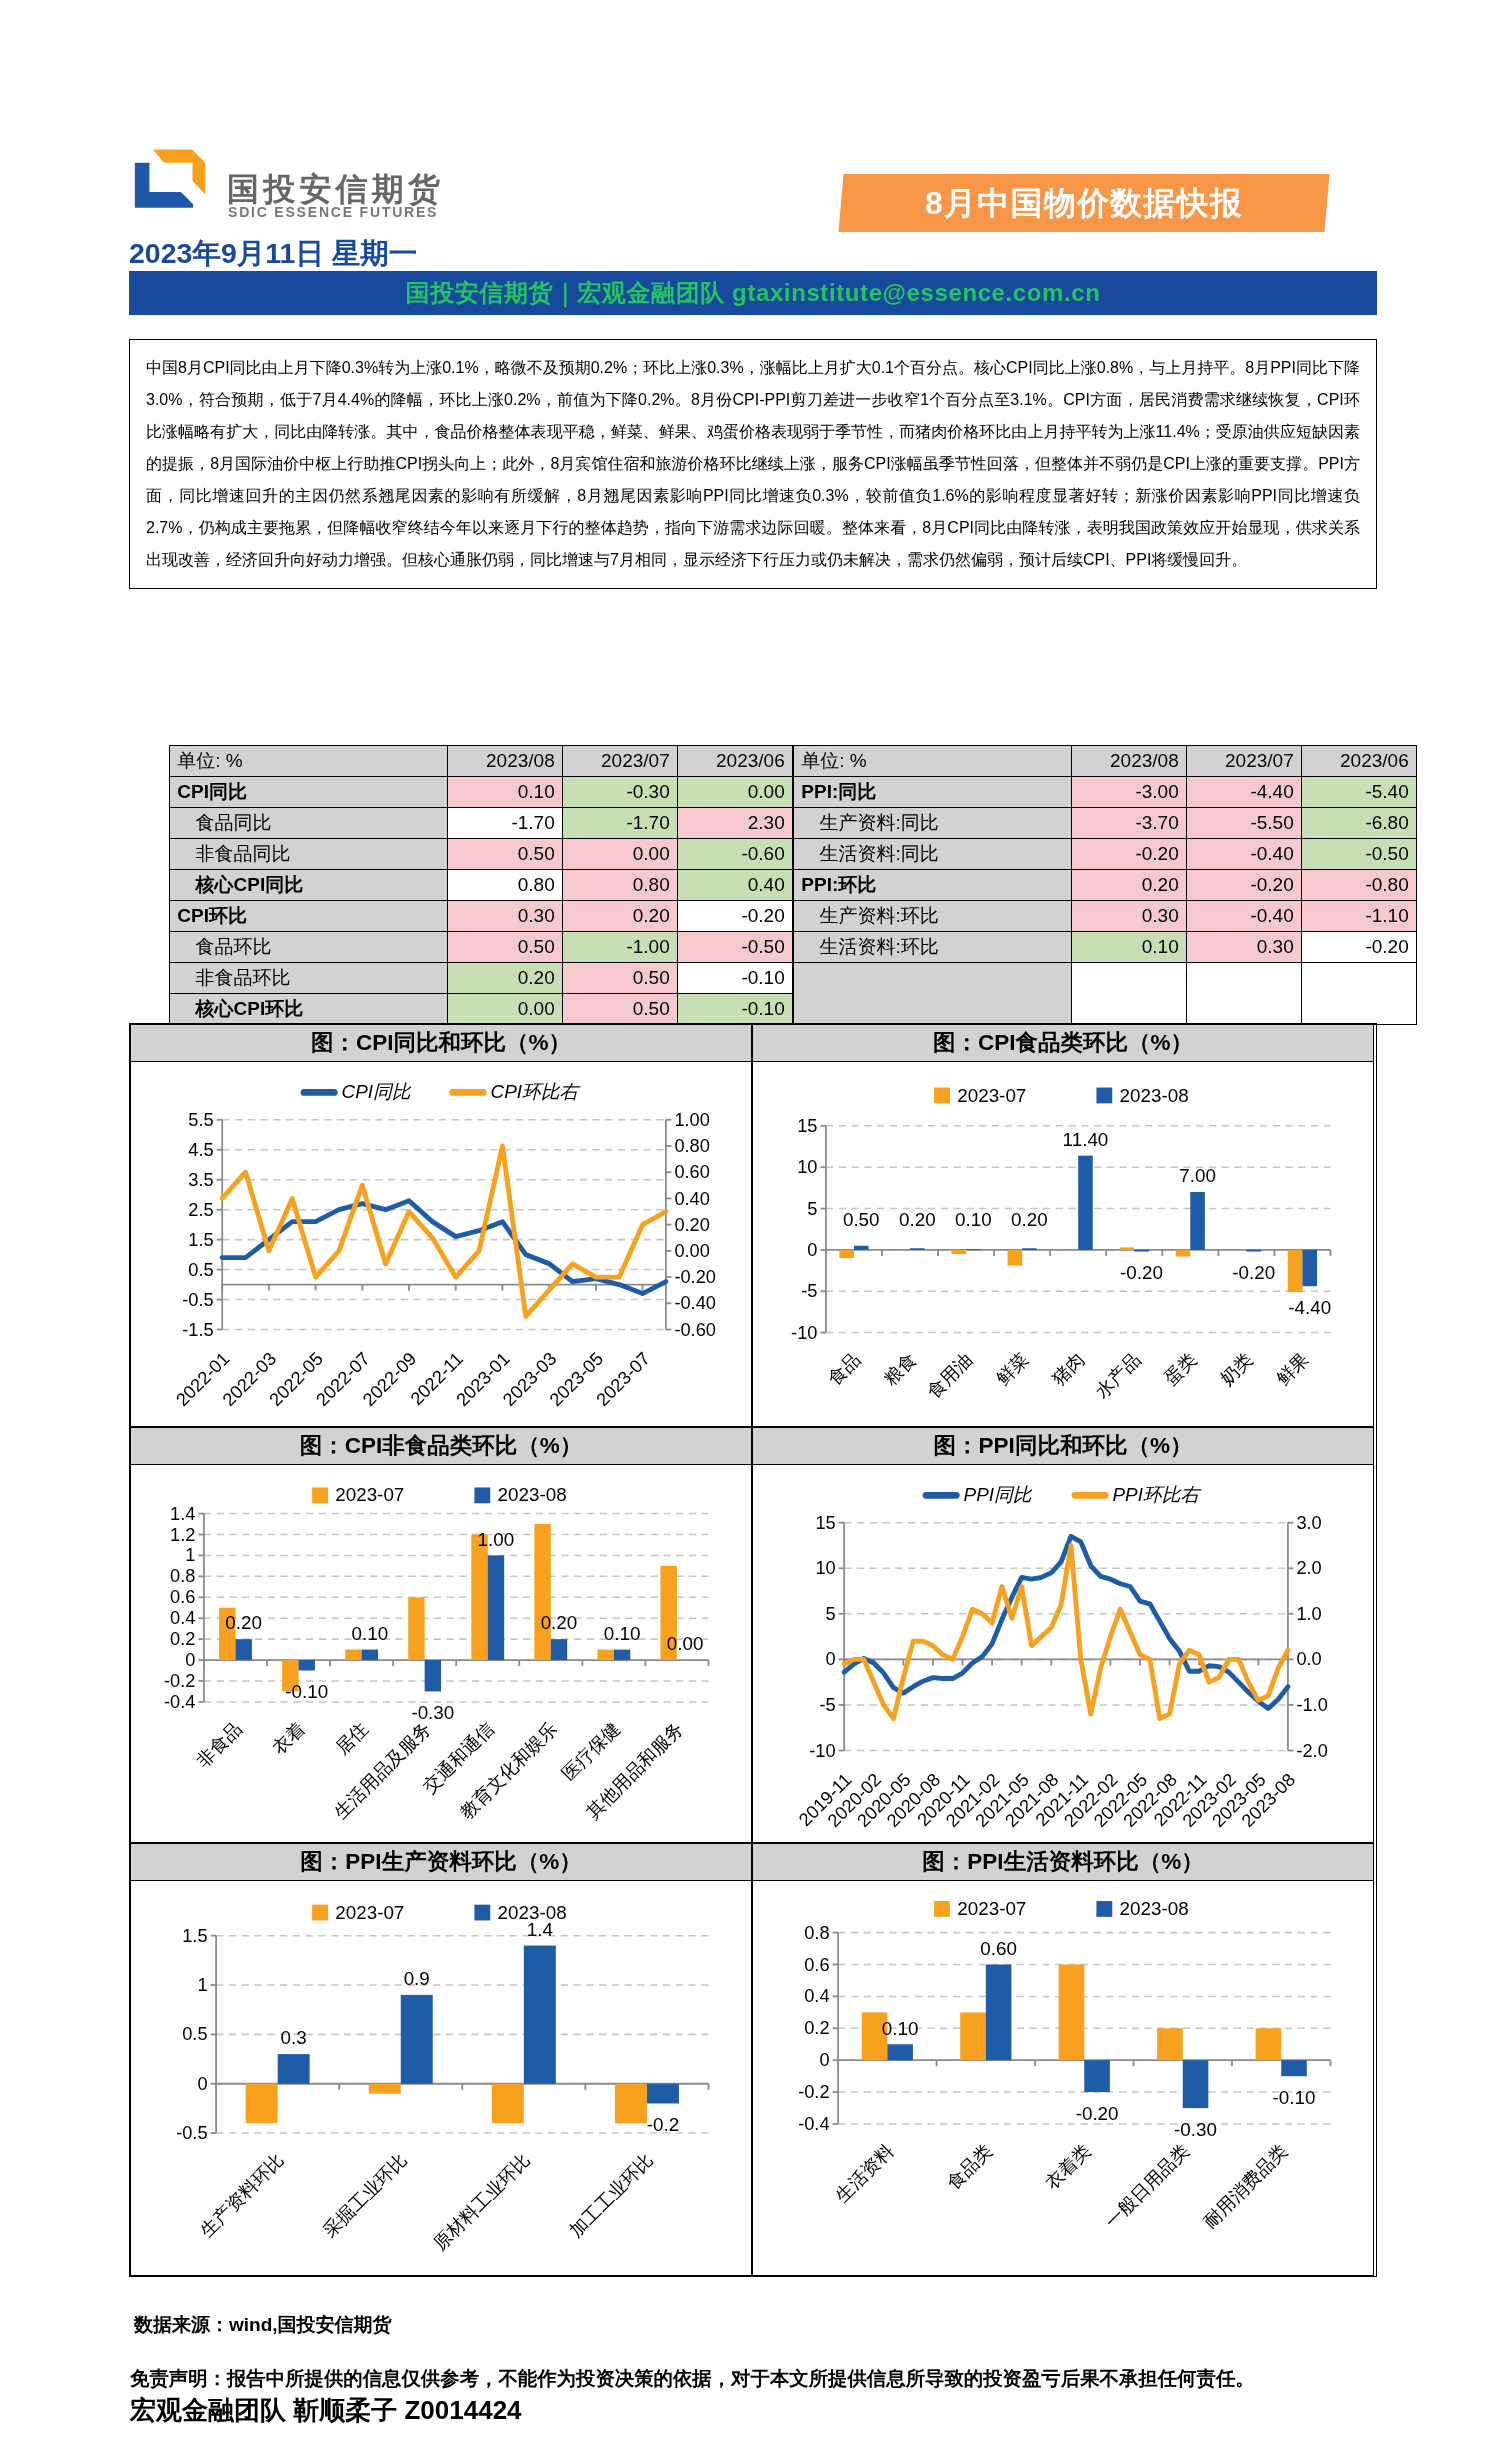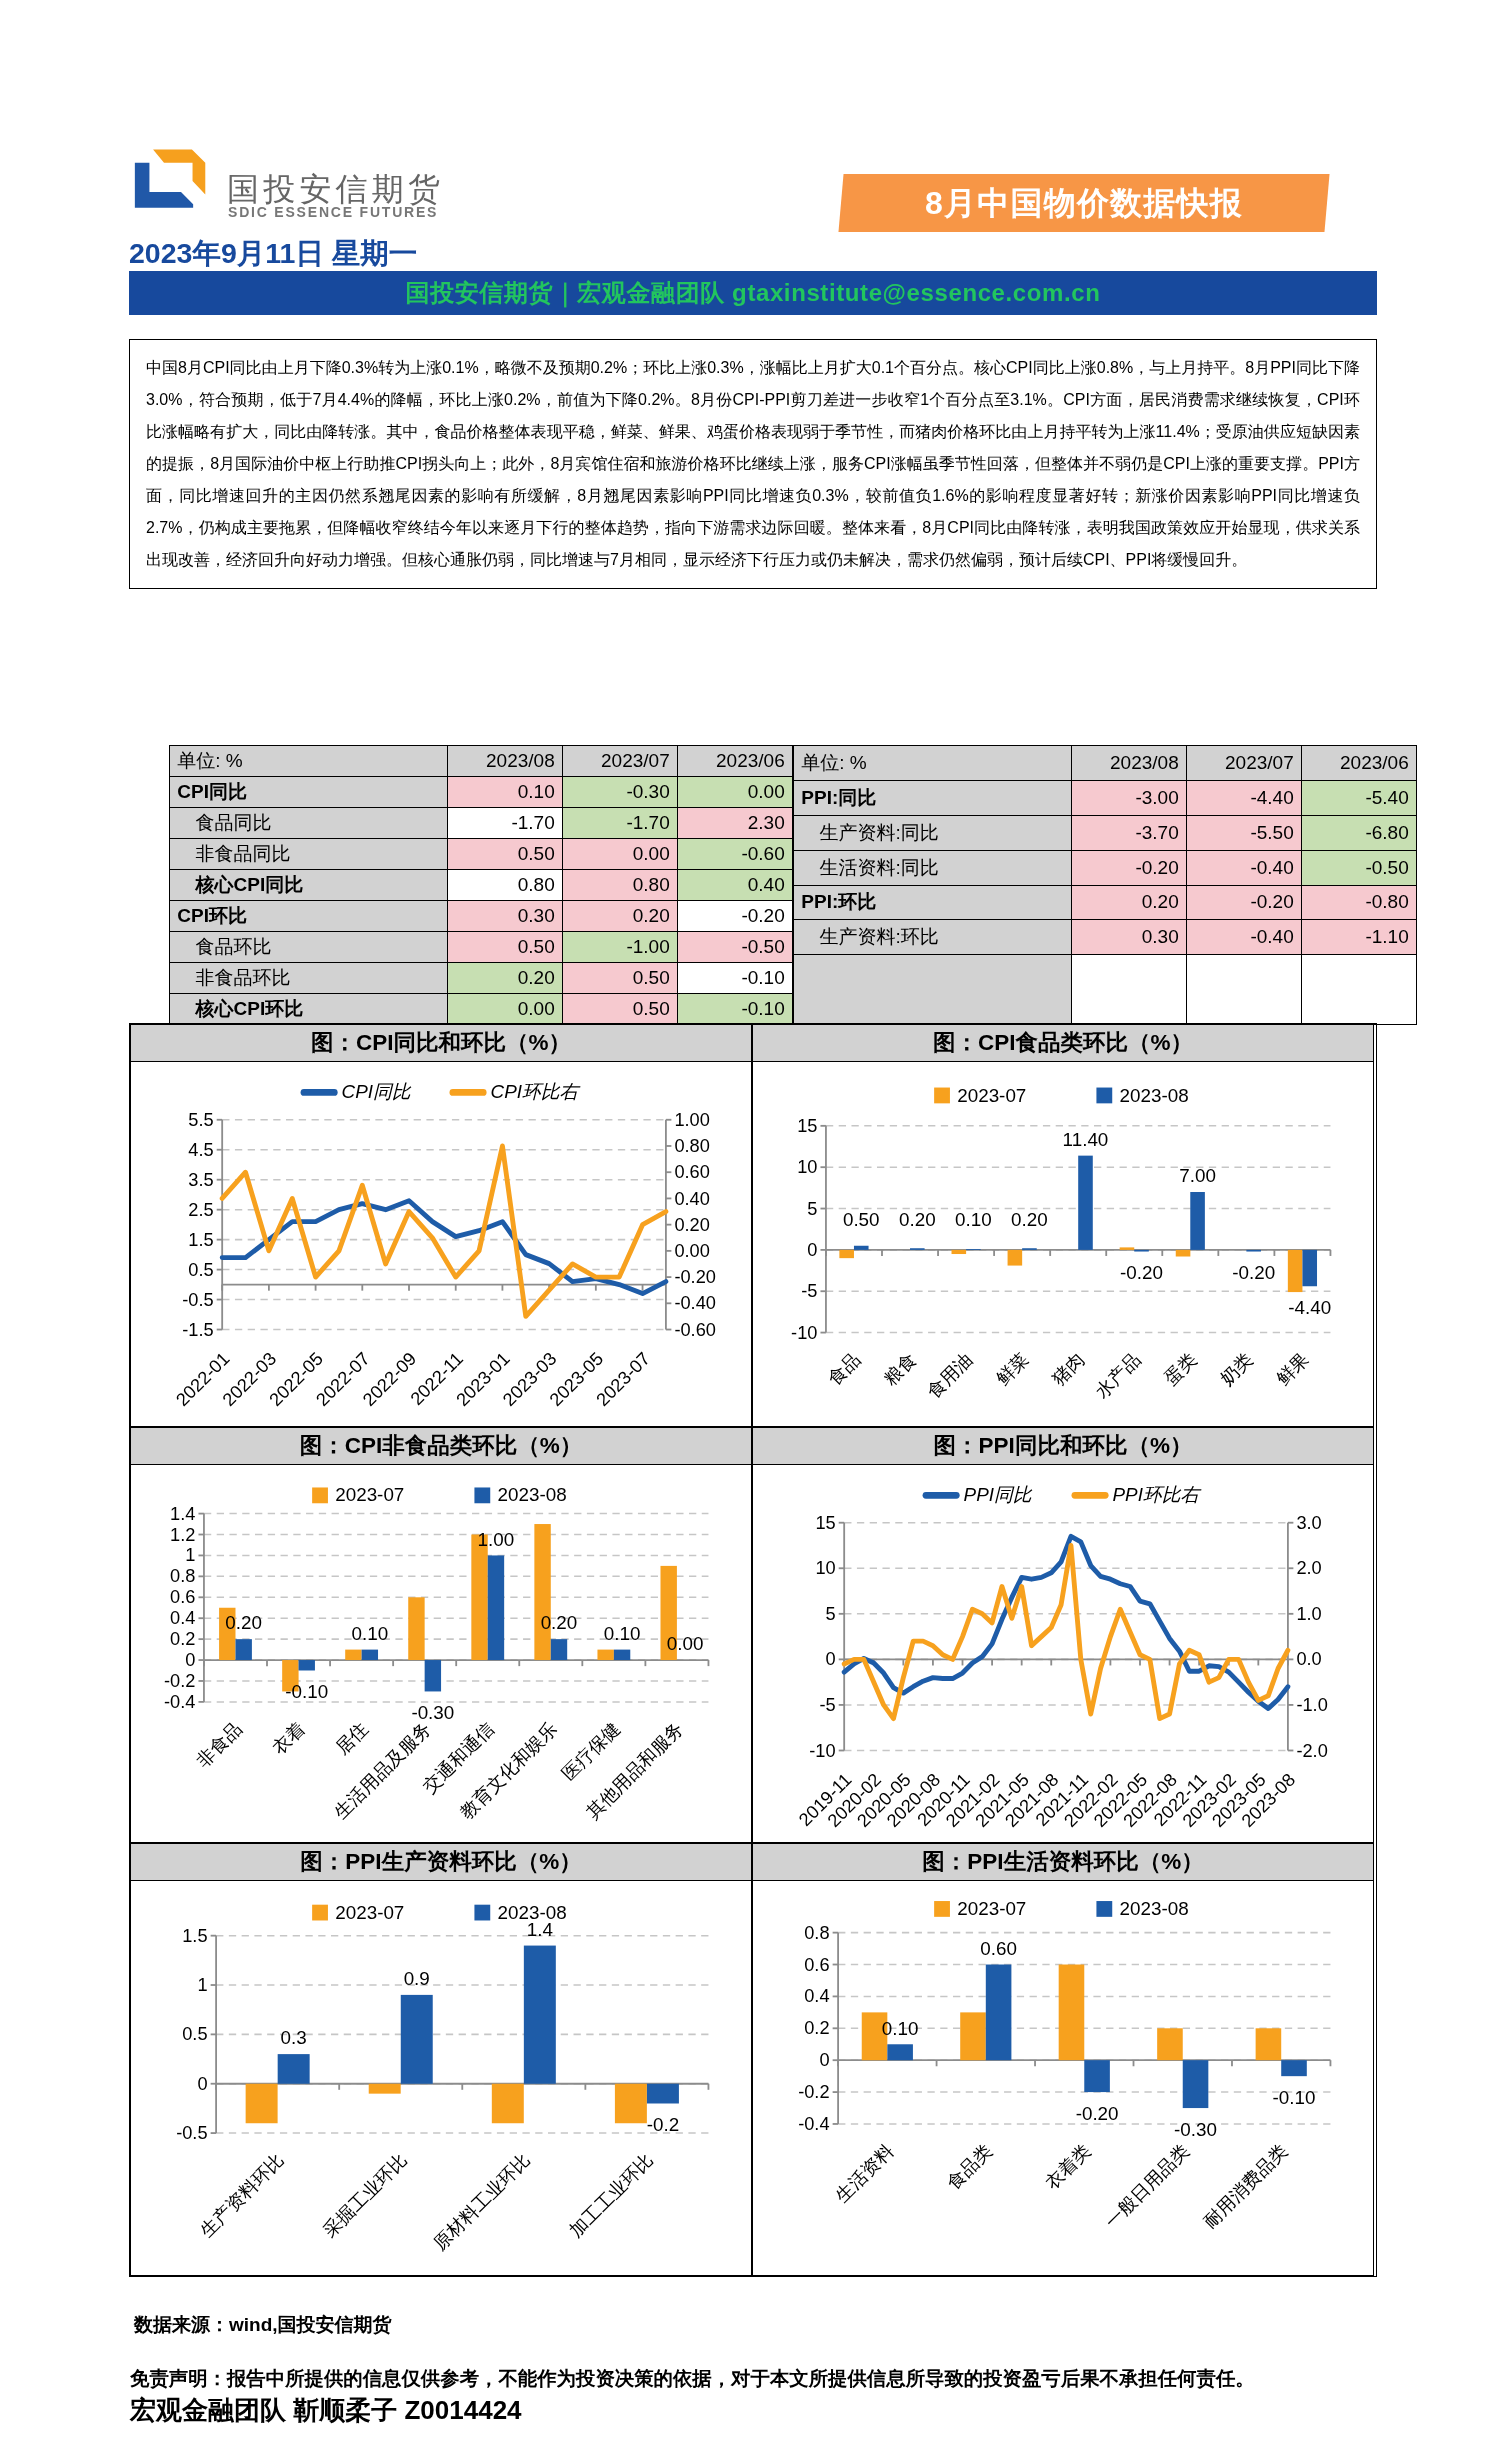--- a/index.html
+++ b/index.html
@@ -1,20 +1,20 @@
 <!DOCTYPE html>
 <html style="font-size:9.7px"><head>
 <meta charset="utf-8">
 <style>
   html,body{margin:0;padding:0;background:#ffffff;}
   .page{position:relative;width:1505px;height:2462px;background:#fff;overflow:hidden;
         font-family:"Liberation Sans","DejaVu Sans",sans-serif;color:#000;}
   
   .logo-mark{position:absolute;left:130px;top:147px;}
-  .logo-cn{position:absolute;left:227px;top:168px;font-size:32px;font-weight:normal;color:#666;letter-spacing:4.2px;}
+  .logo-cn{position:absolute;left:227px;top:168px;font-size:32px;font-weight:bold;color:#666;letter-spacing:4.2px;}
   .logo-en{position:absolute;left:228px;top:204px;font-size:14px;font-weight:bold;color:#777;letter-spacing:1.8px;}
   .banner{position:absolute;left:841px;top:174px;width:486px;height:58px;background:#F79646;
           transform:skewX(-5deg);}
   .banner span{display:block;width:100%;text-align:center;line-height:58px;font-size:32px;font-weight:bold;color:#fff;
           transform:skewX(5deg);letter-spacing:1.2px;}
   .date{position:absolute;left:129px;top:235px;font-size:28.5px;font-weight:bold;color:#17499D;}
   .band{position:absolute;left:129px;top:271px;width:1248px;height:44px;background:#17499D;}
   .band span{display:block;text-align:center;line-height:44px;font-size:24px;font-weight:bold;color:#22c55e;letter-spacing:0.6px;}
   
   .summary{position:absolute;left:129px;top:339px;width:1248px;box-sizing:border-box;border:1.8px solid #000;
@@ -181,20 +181,26 @@
             <td class="lbl b">PPI:环比</td>
             <td class="val p">0.20</td>
             <td class="val p">-0.20</td>
             <td class="val p">-0.80</td>
           </tr>
           <tr>
             <td class="lbl ind">生产资料:环比</td>
             <td class="val p">0.30</td>
             <td class="val p">-0.40</td>
             <td class="val p">-1.10</td>
+          </tr>
+          <tr>
+            <td class="lbl ind">生活资料:环比</td>
+            <td class="val g">0.10</td>
+            <td class="val p">0.30</td>
+            <td class="val">-0.20</td>
           </tr>
           <tr class="filler">
             <td class="lbl"></td>
             <td class="val"></td>
             <td class="val"></td>
             <td class="val"></td>
           </tr>
         </tbody>
     </table>
   </div>

